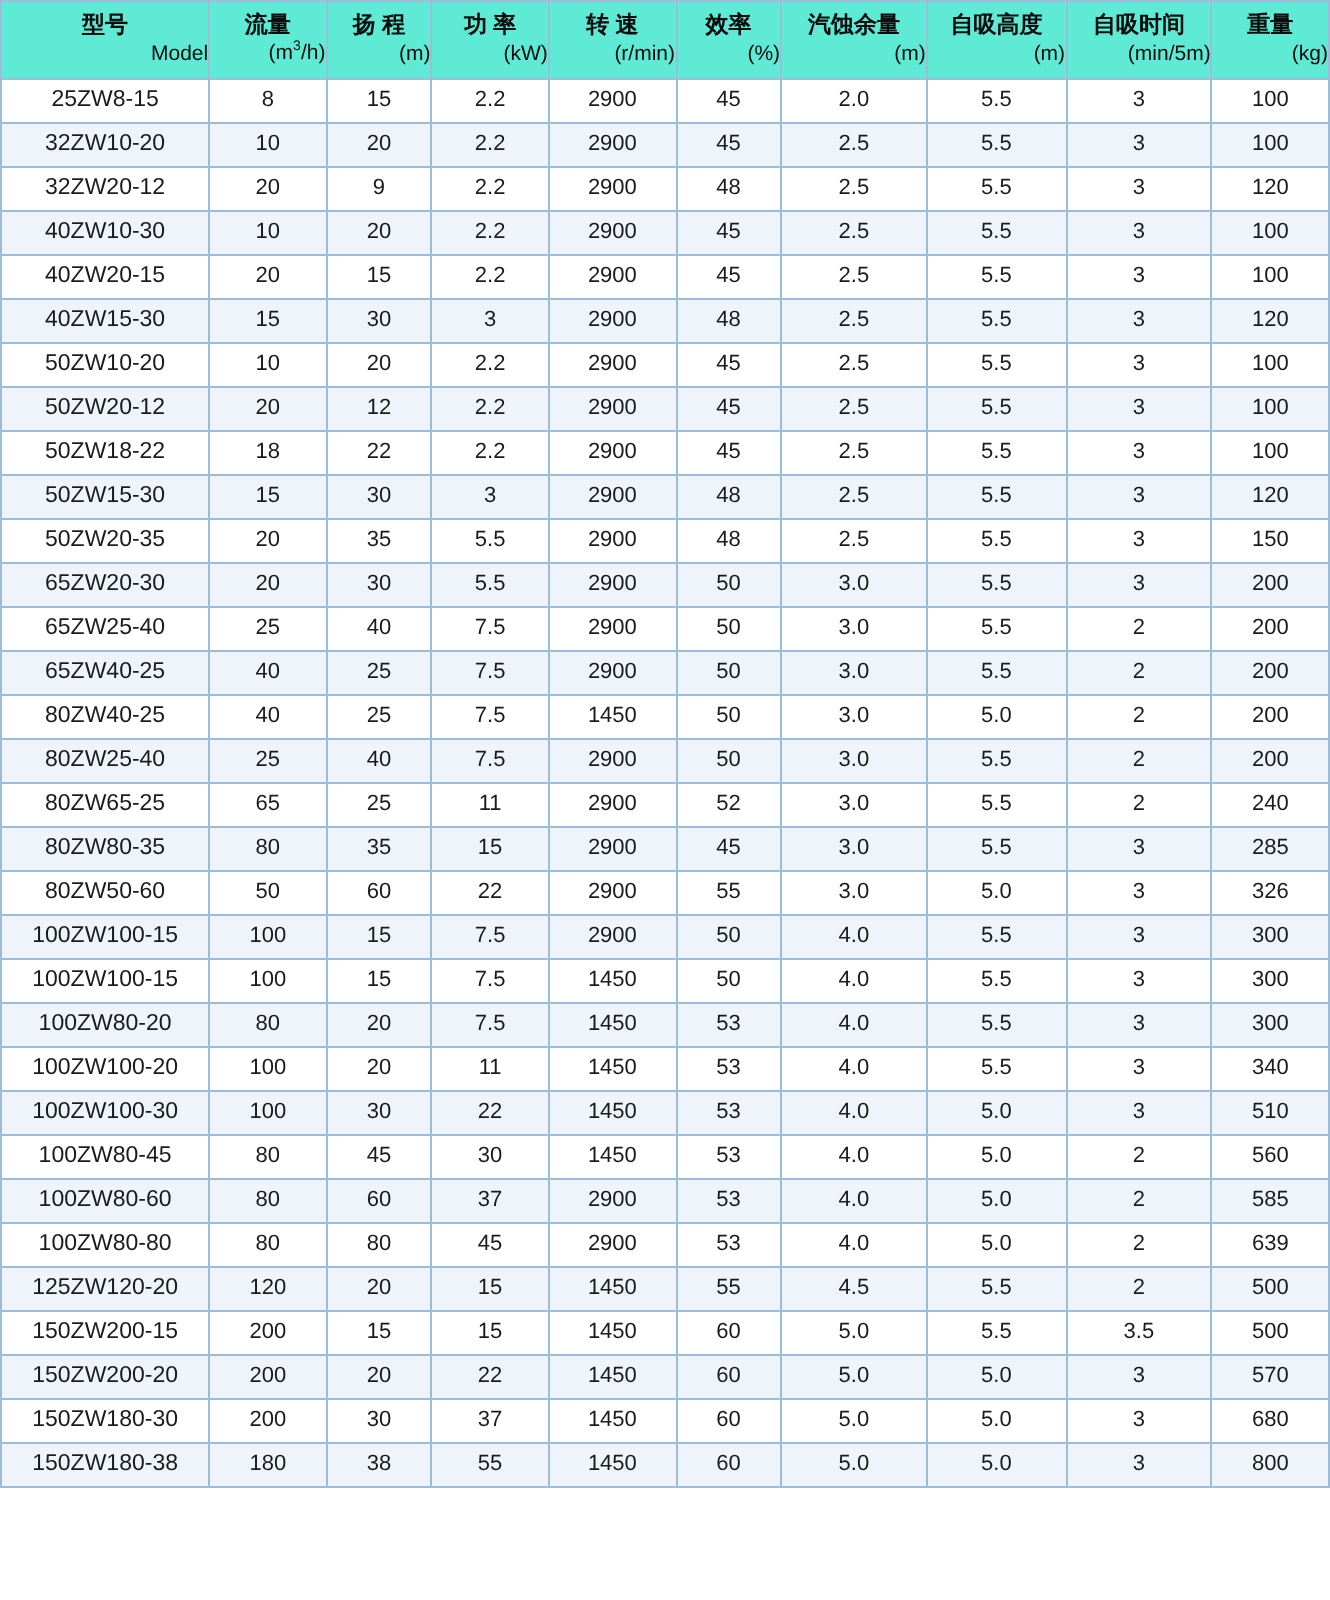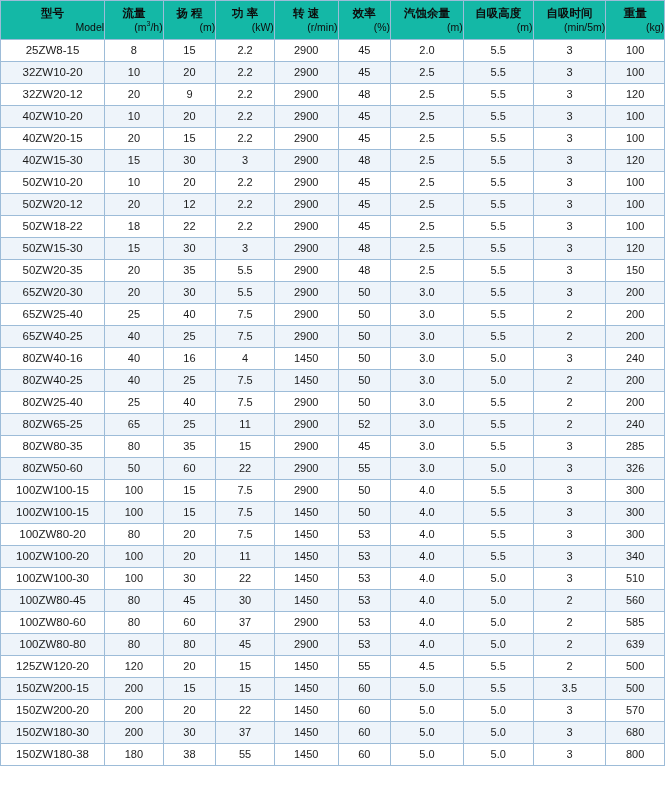--- a/index.html
+++ b/index.html
@@ -69,21 +69,21 @@
     border: 1px solid #9dbcd8;
     text-align: center;
     font-size: 11px;
     color: #1b1b1b;
     padding: 0;
     height: 21px;
     line-height: 1.05;
     background: transparent;
   }
   thead th {
-    background: #14b8a6;
+    background: #5eead4;
     font-weight: bold;
     font-size: 11.5px;
     height: 38px;
     color: #0d0d0d;
     line-height: 1.25;
   }
   thead th .l1 { display: block; }
   thead th .l2 { display: block; font-weight: normal; font-size: 10.5px; text-align: right; }
   tbody tr:nth-child(odd) td { background: #ffffff; }
   tbody tr:nth-child(even) td { background: #eef4fa; }
@@ -202,21 +202,21 @@
         <td>9</td>
         <td>2.2</td>
         <td>2900</td>
         <td>48</td>
         <td>2.5</td>
         <td>5.5</td>
         <td>3</td>
         <td>120</td>
       </tr>
       <tr>
-        <td class="model">40ZW10-20</td>
+        <td class="model">40ZW10-30</td>
         <td>10</td>
         <td>20</td>
         <td>2.2</td>
         <td>2900</td>
         <td>45</td>
         <td>2.5</td>
         <td>5.5</td>
         <td>3</td>
         <td>100</td>
       </tr>
@@ -332,32 +332,20 @@
         <td class="model">65ZW40-25</td>
         <td>40</td>
         <td>25</td>
         <td>7.5</td>
         <td>2900</td>
         <td>50</td>
         <td>3.0</td>
         <td>5.5</td>
         <td>2</td>
         <td>200</td>
-      </tr>
-      <tr>
-        <td class="model">80ZW40-16</td>
-        <td>40</td>
-        <td>16</td>
-        <td>4</td>
-        <td>1450</td>
-        <td>50</td>
-        <td>3.0</td>
-        <td>5.0</td>
-        <td>3</td>
-        <td>240</td>
       </tr>
       <tr>
         <td class="model">80ZW40-25</td>
         <td>40</td>
         <td>25</td>
         <td>7.5</td>
         <td>1450</td>
         <td>50</td>
         <td>3.0</td>
         <td>5.0</td>

